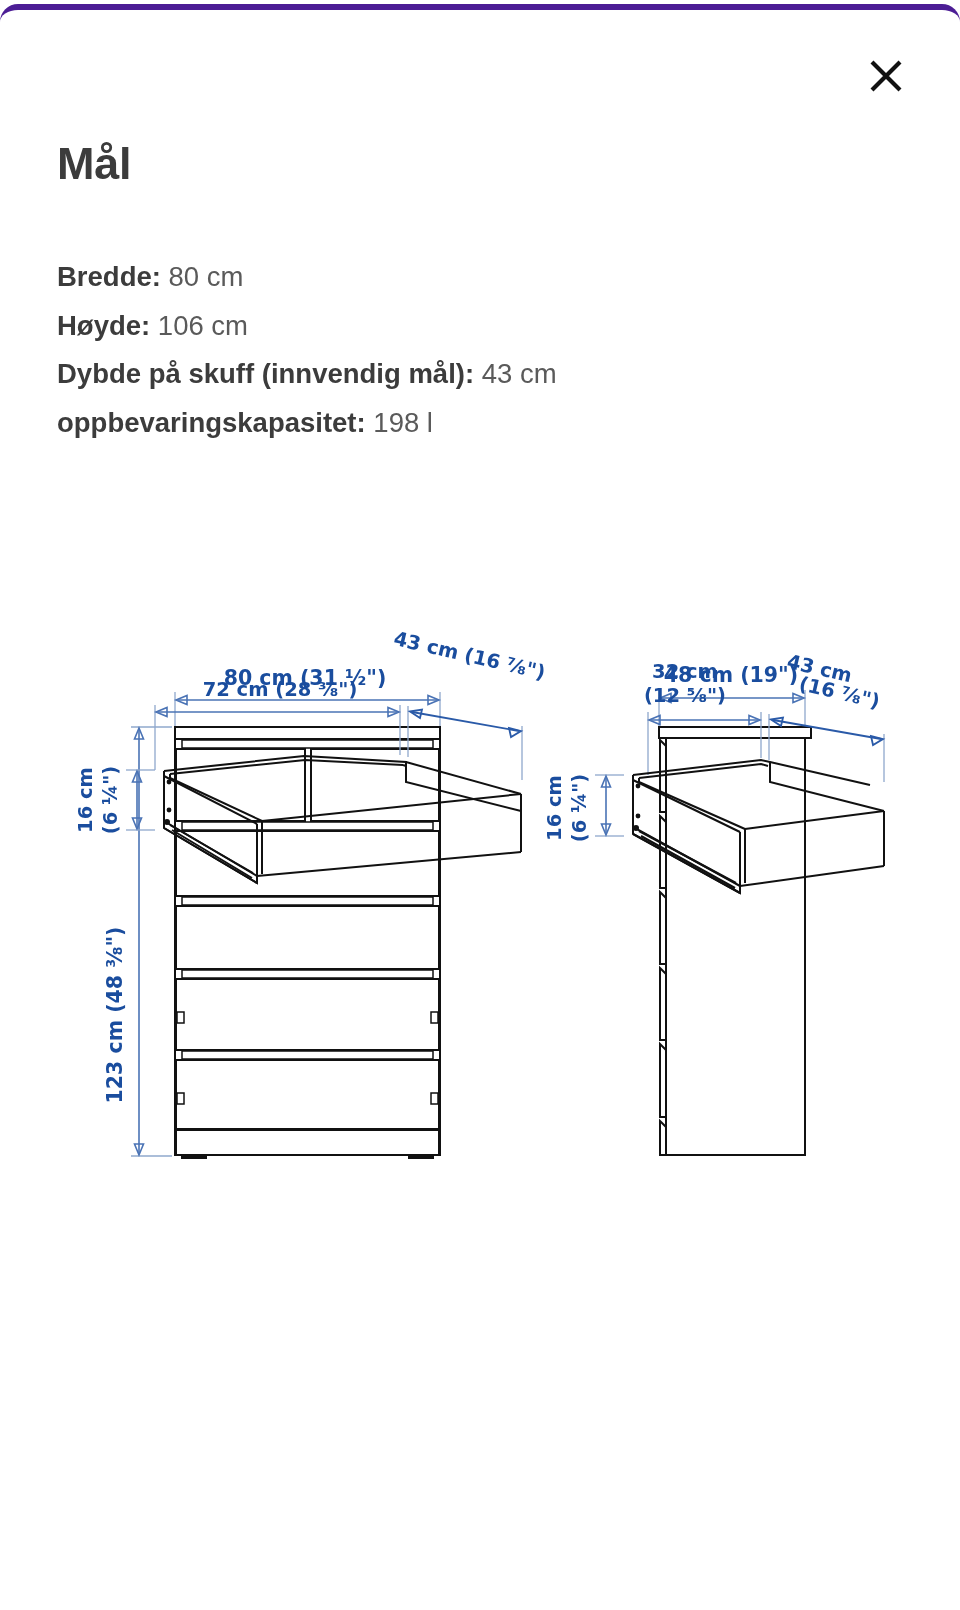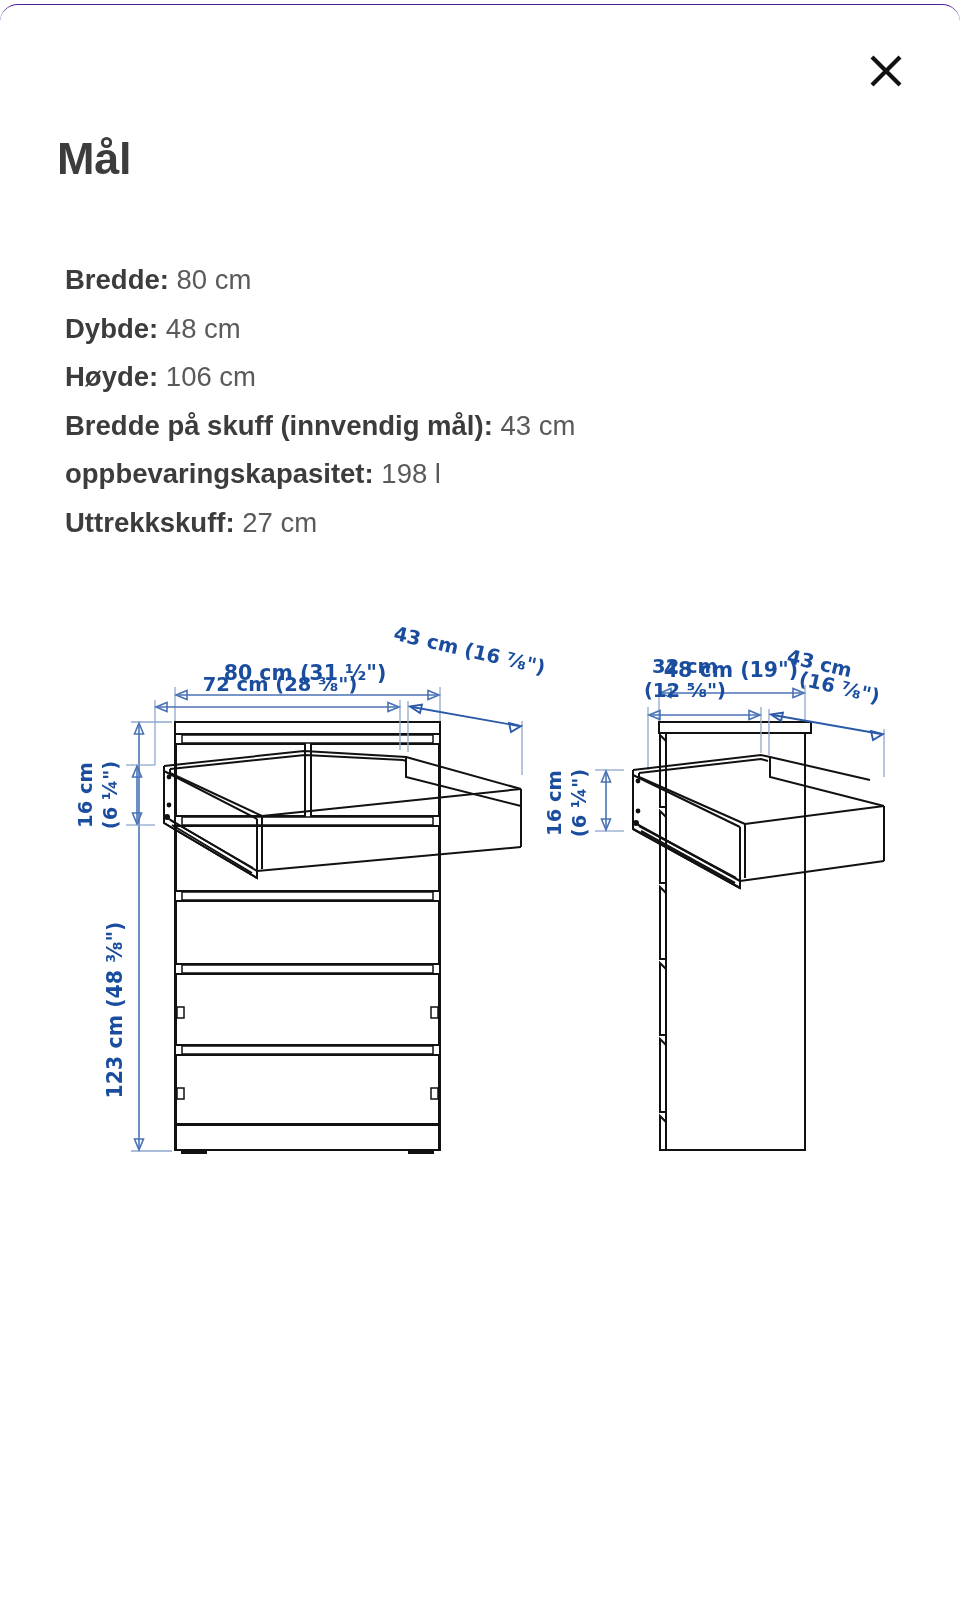--- a/index.html
+++ b/index.html
@@ -17,21 +17,21 @@
 
   
   #card {
     position: absolute;
     left: 0;
     top: 4px;
     width: 960px;
     height: 1606px;
     box-sizing: border-box;
     background: #ffffff;
-    border-top: 1px solid #4c1d95;
+    border-top: 6px solid #4c1d95;
     border-radius: 18px 18px 0 0;
   }
 
   
   #close-btn {
     position: absolute;
     right: 48px;
     top: 40px;
     width: 52px;
     height: 52px;
@@ -57,21 +57,21 @@
     letter-spacing: -0.2px;
     line-height: 1.0;
   }
 
   
   #spec-list {
     position: absolute;
     left: 57px;
     top: 243px;
     width: 850px;
-    margin: 8px;
+    margin: 0;
     padding: 0;
     list-style: none;
   }
   .spec-row {
     font-size: 27.5px;
     line-height: 48.5px;
     color: #4a4a4a;
     white-space: nowrap;
   }
   .spec-label {
@@ -146,38 +146,30 @@
   </button>
 
   <h1 id="page-title">Mål</h1>
 
   <ul id="spec-list">
     <li class="spec-row">
       <span class="spec-label">Bredde:</span>
       <span class="spec-value">80 cm</span>
     </li>
     <li class="spec-row">
-      <span class="spec-label">Dybde:</span>
-      <span class="spec-value">48 cm</span>
-    </li>
-    <li class="spec-row">
       <span class="spec-label">Høyde:</span>
       <span class="spec-value">106 cm</span>
     </li>
     <li class="spec-row">
-      <span class="spec-label">Bredde på skuff (innvendig mål):</span>
+      <span class="spec-label">Dybde på skuff (innvendig mål):</span>
       <span class="spec-value">43 cm</span>
     </li>
     <li class="spec-row">
       <span class="spec-label">oppbevaringskapasitet:</span>
       <span class="spec-value">198 l</span>
-    </li>
-    <li class="spec-row">
-      <span class="spec-label">Uttrekkskuff:</span>
-      <span class="spec-value">27 cm</span>
     </li>
   </ul>
 
   <div id="drawings">
     <svg width="960" height="900" viewBox="0 0 960 900">
 
       <g>
 
         <text class="dim-text" x="305" y="55" font-size="20.5" text-anchor="middle">80 cm (31 ½")</text>
         <line class="ext-line" x1="175" y1="62" x2="175" y2="98"></line>

